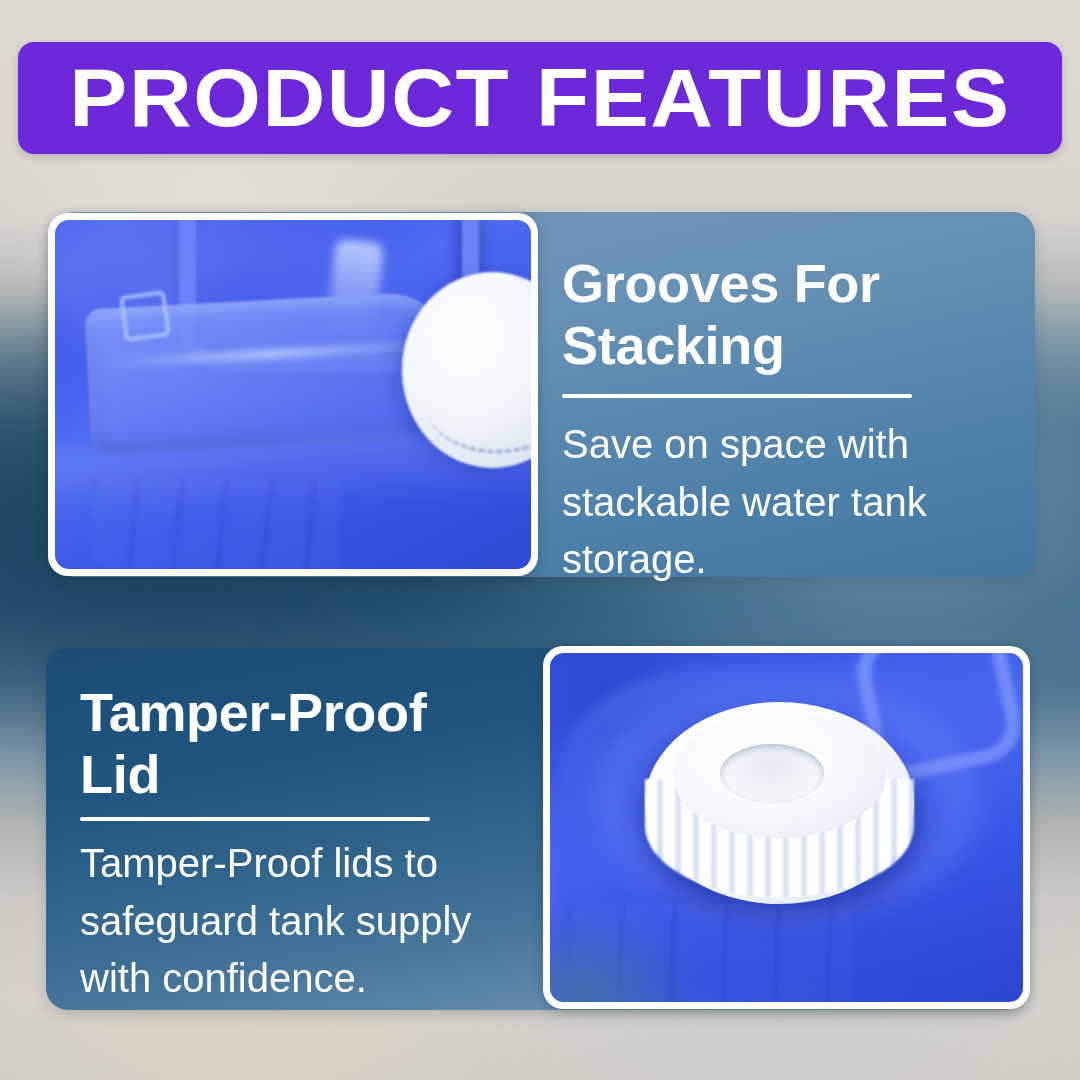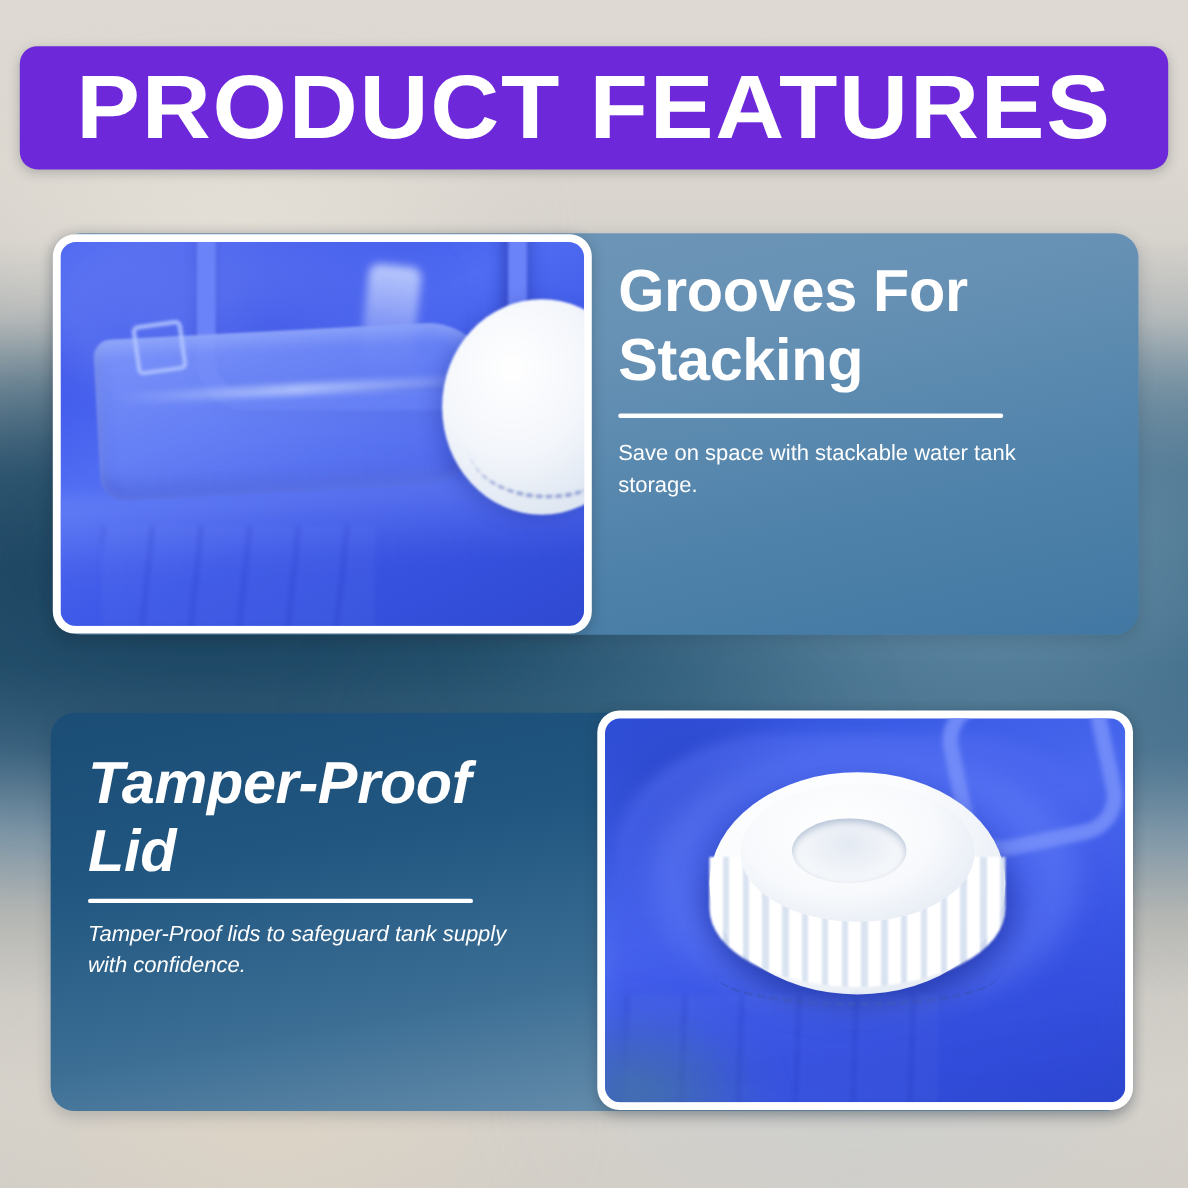--- a/index.html
+++ b/index.html
@@ -420,28 +420,27 @@
     background: radial-gradient(ellipse at 30% 80%, rgba(70,120,150,0.8) 0%, rgba(70,120,150,0) 76%);
     filter: blur(16px);
   }
 
   
   .text-block {
     position: absolute;
   }
   .text-1 {
     left: 562px;
-    top: 235px;
+    top: 253px;
     width: 400px;
   }
   .text-2 {
     left: 80px;
     top: 682px;
     width: 400px;
-    font-style: italic;
   }
   .feature-title {
     color: #ffffff;
     font-size: 54px;
     font-weight: bold;
     line-height: 1.14;
     letter-spacing: -0.3px;
     margin: 0;
     font-family: "Liberation Sans", sans-serif;
   }
@@ -452,21 +451,21 @@
     margin: 18px 0 0 0;
     width: 350px;
     border-radius: 2px;
   }
   .divider-2 {
     margin-top: 12px;
     width: 350px;
   }
   .feature-desc {
     color: #ffffff;
-    font-size: 20px;
+    font-size: 40px;
     font-weight: normal;
     line-height: 1.44;
     margin: 18px 0 0 0;
     font-family: "Liberation Sans", sans-serif;
   }
   .desc-2 {
     margin-top: 14px;
   }
 </style>
 </head>

